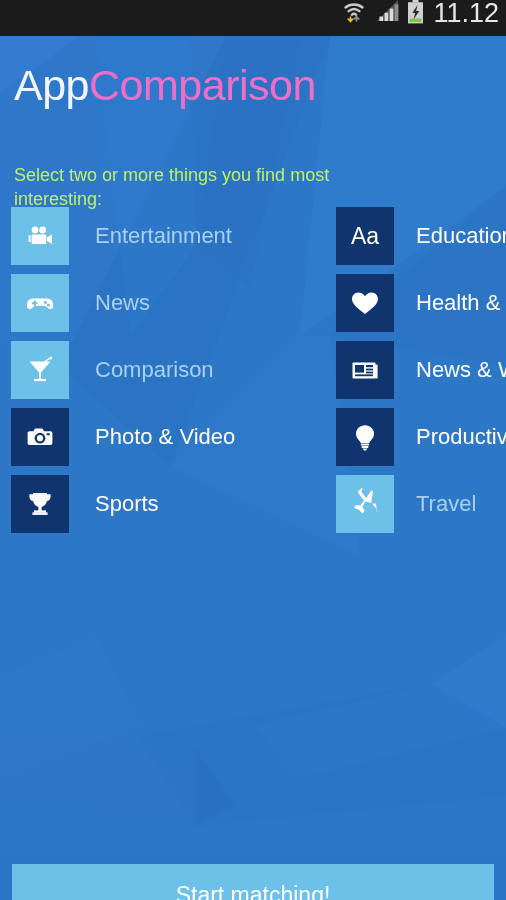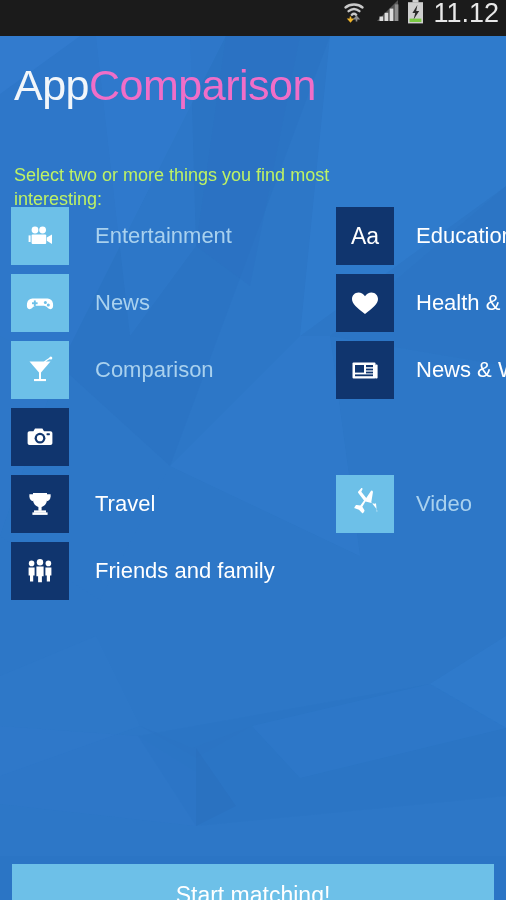--- a/index.html
+++ b/index.html
@@ -201,49 +201,37 @@
 
     <div class="cat col-left" style="top:372px">
       <div class="tile off">
         <svg width="32" height="32" viewBox="0 0 32 32" fill="#fff">
           <path d="M11 7.6h7.4l1.6 2.6h6.4c1.2 0 2 .8 2 2v9.8c0 1.2-.8 2-2 2H5.6c-1.2 0-2-.8-2-2v-9.8c0-1.2.8-2 2-2h3.8z"></path>
           <circle cx="16" cy="17.2" r="5.4" fill="#10356e"></circle>
           <circle cx="16" cy="17.2" r="3.1" fill="#fff"></circle>
           <rect x="22.5" y="12.2" width="3.4" height="2" rx=".6" fill="#10356e"></rect>
         </svg>
       </div>
+      <span class="cat-label lbl-off">Photo &amp; Video</span>
     </div>
 
     <div class="cat col-left" style="top:439px">
       <div class="tile off">
         <svg width="32" height="32" viewBox="0 0 32 32" fill="#fff">
           <path d="M9 5h14v6.4c0 4.2-3.1 7.6-7 7.6s-7-3.4-7-7.6z"></path>
           <path d="M9 6.2H5.4v2.2c0 2.6 1.7 4.6 3.8 4.9z"></path>
           <path d="M23 6.2h3.6v2.2c0 2.6-1.7 4.6-3.8 4.9z"></path>
           <rect x="14.4" y="18.2" width="3.2" height="4.6"></rect>
           <rect x="10" y="22.4" width="12" height="2.3"></rect>
           <rect x="8.4" y="24.4" width="15.2" height="2.5"></rect>
         </svg>
       </div>
-      <span class="cat-label lbl-off">Travel</span>
-    </div>
-
-    <div class="cat col-left" style="top:506px">
-      <div class="tile off">
-        <svg width="32" height="32" viewBox="0 0 32 32" fill="#fff">
-          <circle cx="7.6" cy="8.4" r="2.8"></circle>
-          <path d="M4.6 12.4h6v8h-1.4v6.2H6v-6.2H4.6z"></path>
-          <circle cx="16" cy="7.2" r="3.2"></circle>
-          <path d="M12.4 11.6h7.2v9.6h-1.7v6h-3.8v-6h-1.7z"></path>
-          <circle cx="24.4" cy="8.4" r="2.8"></circle>
-          <path d="M21.4 12.4h6v8H26v6.2h-3.2v-6.2h-1.4z"></path>
-        </svg>
-      </div>
-      <span class="cat-label lbl-off">Friends and family</span>
-    </div>
+      <span class="cat-label lbl-off">Sports</span>
+    </div>
+
 
     <div class="cat col-right" style="top:171px">
       <div class="tile off">
         <svg width="44" height="30" viewBox="0 0 44 30">
           <text x="22" y="23" text-anchor="middle" font-family="Liberation Sans, sans-serif" font-size="23" font-weight="400" fill="#fff">Aa</text>
         </svg>
       </div>
       <span class="cat-label lbl-off">Education</span>
     </div>
 
@@ -264,26 +252,37 @@
           <rect x="6" y="11" width="9" height="7.6" fill="#10356e"></rect>
           <rect x="17" y="11" width="7" height="2.2" fill="#10356e"></rect>
           <rect x="17" y="14.6" width="7" height="1.8" fill="#10356e"></rect>
           <rect x="17" y="17.6" width="7" height="1.8" fill="#10356e"></rect>
           <rect x="6" y="20.4" width="18" height="1.8" fill="#10356e"></rect>
         </svg>
       </div>
       <span class="cat-label lbl-off">News &amp; W</span>
     </div>
 
+    <div class="cat col-right" style="top:372px">
+      <div class="tile off">
+        <svg width="32" height="32" viewBox="0 0 32 32" fill="#fff">
+          <path d="M16 4.2 C10.9 4.2 7 8 7 12.8 c0 3.2 1.7 5 3.1 6.6 1 1.1 1.5 1.9 1.6 2.6h8.6c.1-.7.6-1.5 1.6-2.6 1.4-1.6 3.1-3.4 3.1-6.6 C25 8 21.1 4.2 16 4.2z"></path>
+          <rect x="11.9" y="22.6" width="8.2" height="2" rx=".7"></rect>
+          <rect x="12.6" y="25.1" width="6.8" height="1.9" rx=".7"></rect>
+          <path d="M13.7 27.6h4.6 l-1.3 1.9h-2z"></path>
+        </svg>
+      </div>
+      <span class="cat-label lbl-off">Productiv</span>
+    </div>
 
     <div class="cat col-right" style="top:439px">
       <div class="tile on">
         <svg width="34" height="34" viewBox="0 0 34 34" fill="#fff">
           <path d="M31.4 17.4 c0-1.1-.7-1.9-1.7-2.3 l-8.4-3 -4-9.1 c-.3-.7-.8-1.1-1.4-1.1 -.6 0-1.1.4-1.1 1.2 v8.2 l-7.6-2.6 -.3-2.6 c-.05-.5-.4-.8-.85-.8 -.5 0-.85.35-.9.85 l-.55 4.1 c-.05.55.25 1 .8 1.2 l8.9 3.2 -.35 6.2 -3.3 1.5 c-.45.2-.7.55-.7 1 v2.1 c0 .5.4.85.9.75 l4.3-1 4.3 1 c.5.1.9-.25.9-.75 v-2.1 c0-.45-.25-.8-.7-1 l-3.3-1.5 -.35-6.2 8.9-3.2 c.55-.2.85-.65.8-1.2 z" transform="rotate(33 17 17)"></path>
         </svg>
       </div>
-      <span class="cat-label lbl-on">Video</span>
+      <span class="cat-label lbl-on">Travel</span>
     </div>
 
   </div>
 
   <button class="startbtn">Start matching!</button>
 </div>
 
 </body></html>

